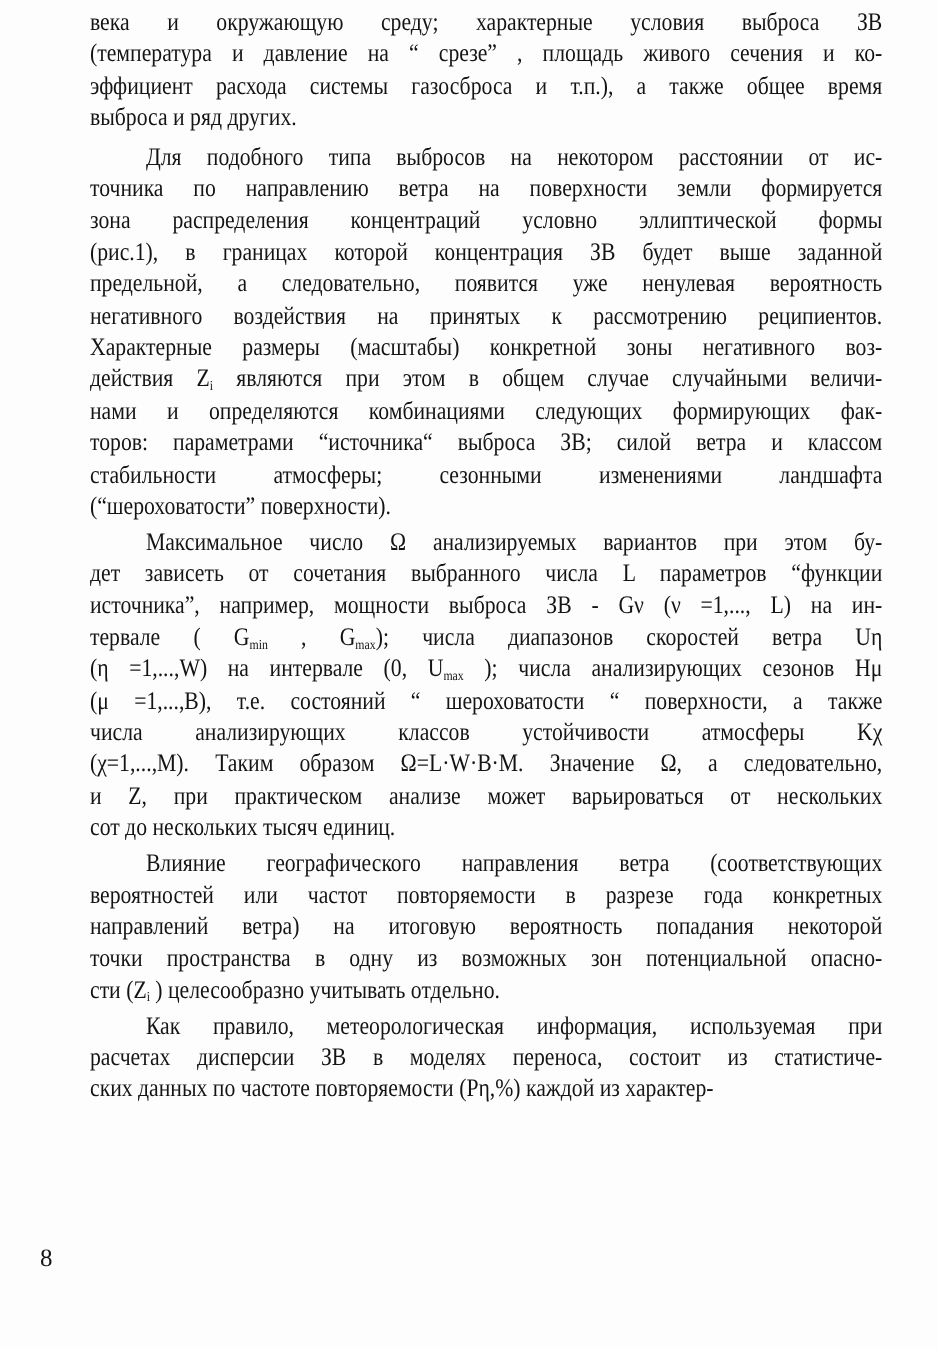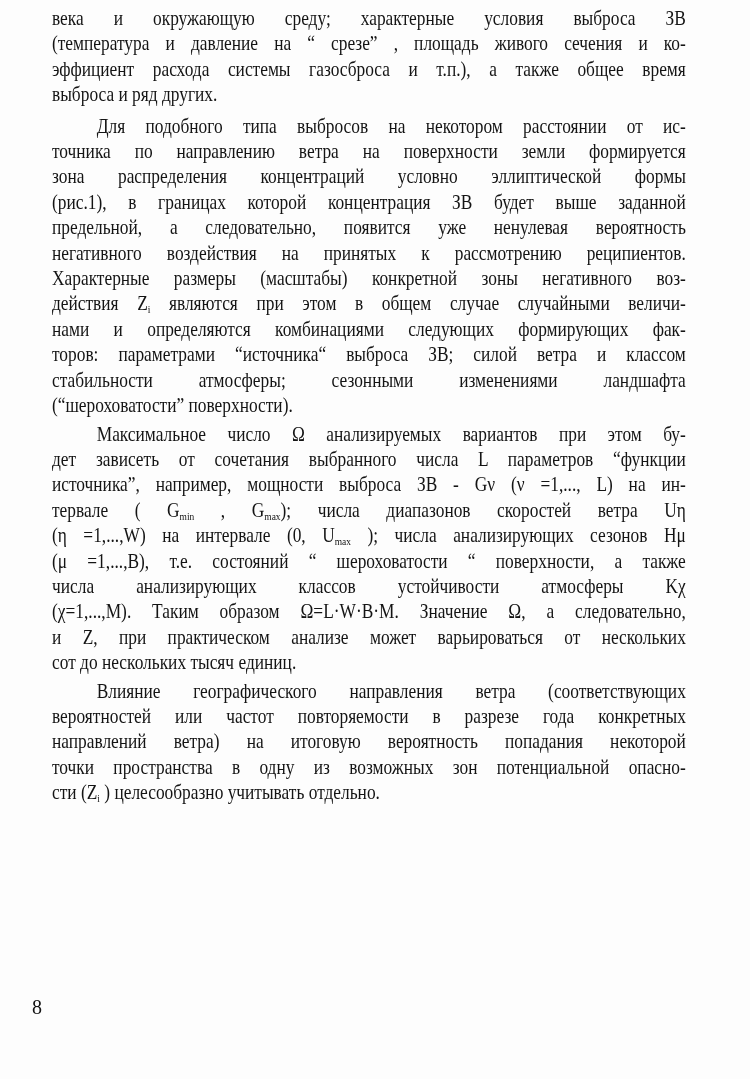--- a/index.html
+++ b/index.html
@@ -6,21 +6,21 @@
   body {
     width: 750px; height: 1079px;
     background: #fdfdfd;
     position: relative;
     overflow: hidden;
     font-family: "Liberation Serif", "DejaVu Serif", serif;
     color: #141414;
   }
   .page {
     position: absolute;
-    left: 52px; top: 6px;
+    left: 72px; top: 6px;
     width: 634px;
   }
   .line {
     display: block;
     font-size: 20.2px;
     line-height: 25.4px;
     white-space: nowrap;
     text-align: justify;
     text-align-last: justify;
     transform: scaleX(0.86);
@@ -80,17 +80,22 @@
       </div>
       <div class="para-gap"></div>
       <div>
         <span class="line indent">Влияние географического направления ветра (соответствующих</span>
         <span class="line">вероятностей или частот повторяемости в разрезе года конкретных</span>
         <span class="line">направлений ветра) на итоговую вероятность попадания некоторой</span>
         <span class="line">точки пространства в одну из возможных зон потенциальной опасно-</span>
         <span class="line last">сти (Z<sub>i</sub> ) целесообразно учитывать отдельно.</span>
       </div>
       <div class="para-gap"></div>
+      <div>
+        <span class="line indent">Как правило, метеорологическая информация, используемая при</span>
+        <span class="line">расчетах дисперсии ЗВ в моделях переноса, состоит из статистиче-</span>
+        <span class="line last">ских данных по частоте повторяемости (Pη,%) каждой из характер-</span>
+      </div>
       <div class="para-gap"></div>
     </div>
 </div>
 
 <div class="page-number">8</div>
 
 </body></html>

